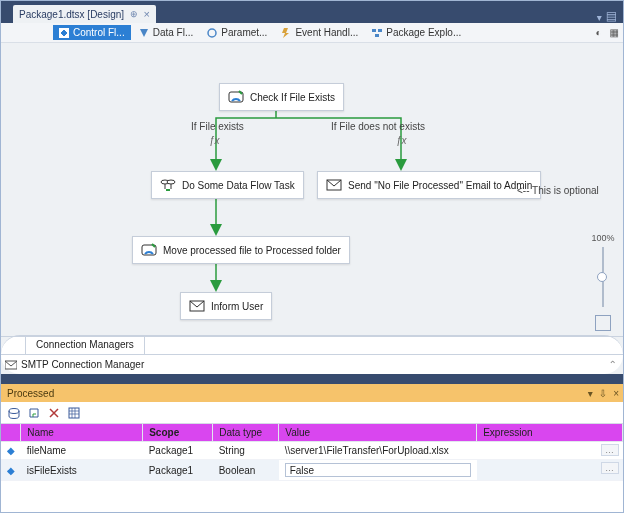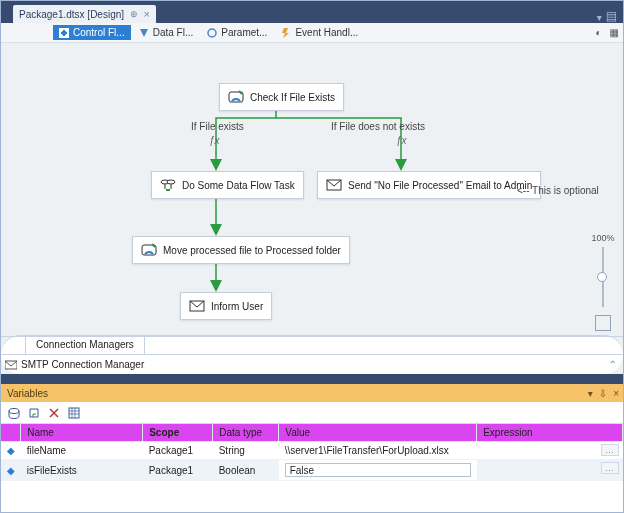--- a/index.html
+++ b/index.html
@@ -101,20 +101,30 @@
     <span>Paramet...</span>
   </div>
   <div class="designer-tab">
     <span class="dtab-icon">
       <svg width="10" height="10">
           <path d="M3 0 L7 0 L5 5 L8 5 L2 10 L4 5 L1 5 Z" fill="#d9a23c"></path>
         </svg>
     </span>
     <span>Event Handl...</span>
   </div>
+  <div class="designer-tab">
+    <span class="dtab-icon">
+      <svg width="10" height="10">
+          <rect x="0" y="1" width="4" height="3" fill="#4a86c7"></rect>
+          <rect x="6" y="1" width="4" height="3" fill="#4a86c7"></rect>
+          <rect x="3" y="6" width="4" height="3" fill="#4a86c7"></rect>
+        </svg>
+    </span>
+    <span>Package Explo...</span>
+  </div>
   <div class="right-icons">
     <span>◐</span>
     <span>▦</span>
   </div>
 </div>
 
 <div class="canvas">
 
   <svg class="flow" width="624" height="300">
     <defs>
@@ -218,21 +228,21 @@
           <path d="M0 2 L6 7 L12 2" fill="none" stroke="#555"></path>
         </svg>
     </span>
     <span>SMTP Connection Manager</span>
     <span class="collapse">⌃</span>
   </div>
 </div>
 
 <div class="vars-panel">
   <div class="vars-header">
-    <span>Variables</span>
+    <span>Processed</span>
     <div class="tools">
       <span>▾</span>
       <span>⇩</span>
       <span>×</span>
     </div>
   </div>
   <div class="vars-toolbar">
     <span class="tb-icon">
         <svg width="12" height="12">
           <ellipse cx="6" cy="4" rx="5" ry="2.5" fill="none" stroke="#3a5a9a"></ellipse>

